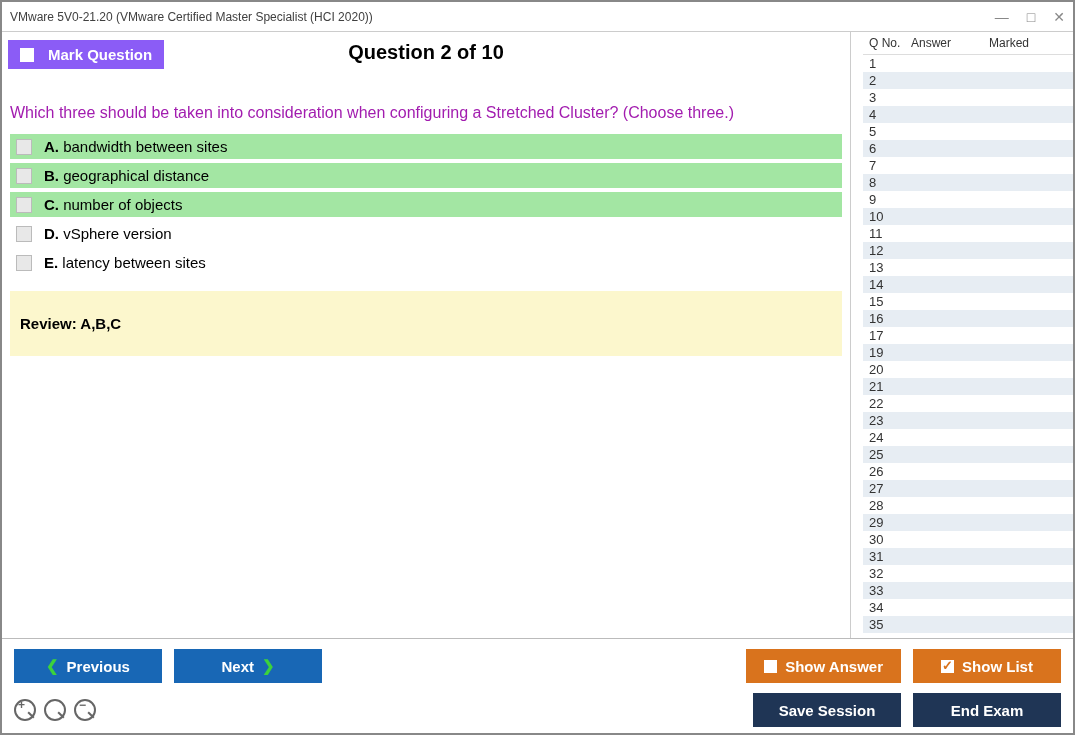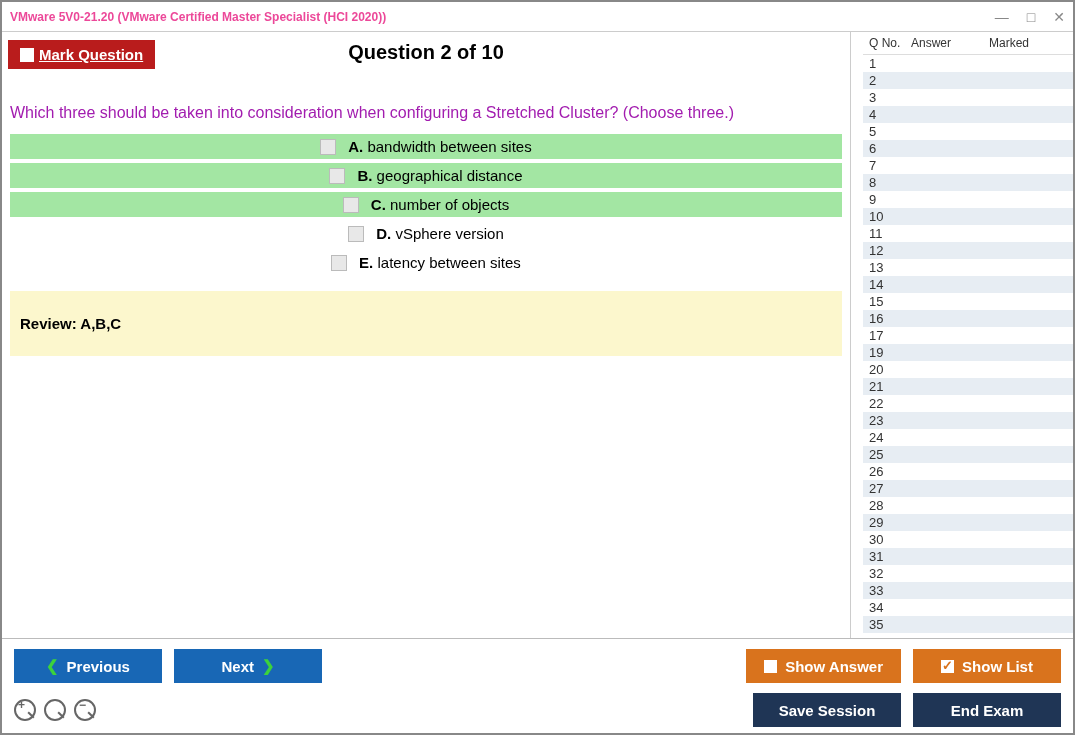--- a/index.html
+++ b/index.html
@@ -15,46 +15,45 @@
   }
   .titlebar {
     height: 30px;
     display: flex;
     align-items: center;
     justify-content: space-between;
     padding: 0 8px;
     border-bottom: 1px solid #ccc;
     font-size: 12px;
   }
-  .titlebar-left { color: #ec4899; font-weight: bold; }
+  .titlebar-left { color: #404040; }
   .titlebar-controls { display: flex; gap: 18px; align-items: center; color: #888; }
   .titlebar-controls span { cursor: pointer; font-size: 14px; }
   .content {
     display: flex;
     height: calc(100% - 30px - 95px);
   }
   .main {
     flex: 1;
     padding: 8px 0 0 0;
     position: relative;
     border-right: 1px solid #ccc;
     overflow: hidden;
   }
   .mark-btn {
-    background: #b91c1c;
+    background: #8b5cf6;
     color: #fff;
     font-weight: bold;
     padding: 6px 12px;
     display: inline-flex;
     align-items: center;
-    gap: 5px;
+    gap: 14px;
     margin-left: 6px;
     font-size: 15px;
     cursor: pointer;
-    text-decoration: underline;
   }
   .mark-box {
     width: 14px; height: 14px; background: #fff; display: inline-block;
   }
   .q-title {
     position: absolute;
     left: 0; right: 0; top: 9px;
     text-align: center;
     font-size: 20px;
     font-weight: bold;
@@ -67,21 +66,20 @@
   .options {
     margin: 0 8px;
   }
   .option {
     display: flex;
     align-items: center;
     padding: 4px 6px;
     margin-bottom: 4px;
     font-size: 15px;
     background: #fff;
-    justify-content: center;
   }
   .option.correct { background: #a3e6a3; }
   .opt-check {
     width: 16px; height: 16px;
     background: #e8e8e8;
     border: 1px solid #bbb;
     margin-right: 12px;
     flex-shrink: 0;
   }
   .opt-text .letter { font-weight: bold; }

